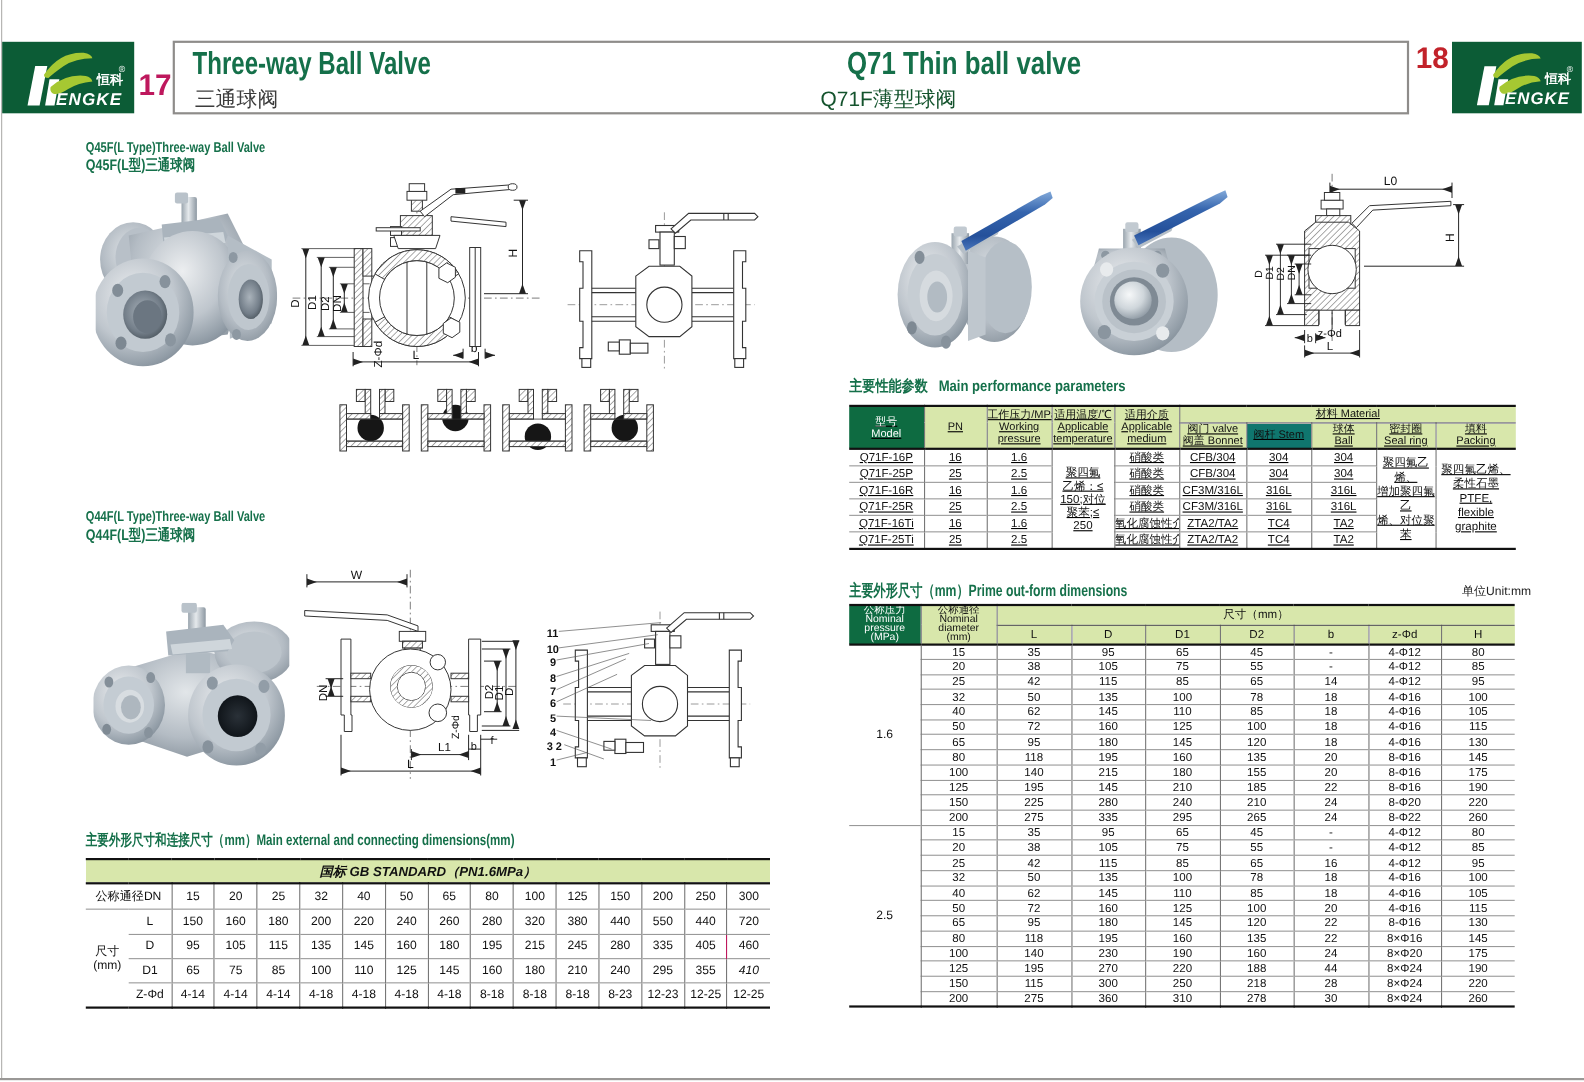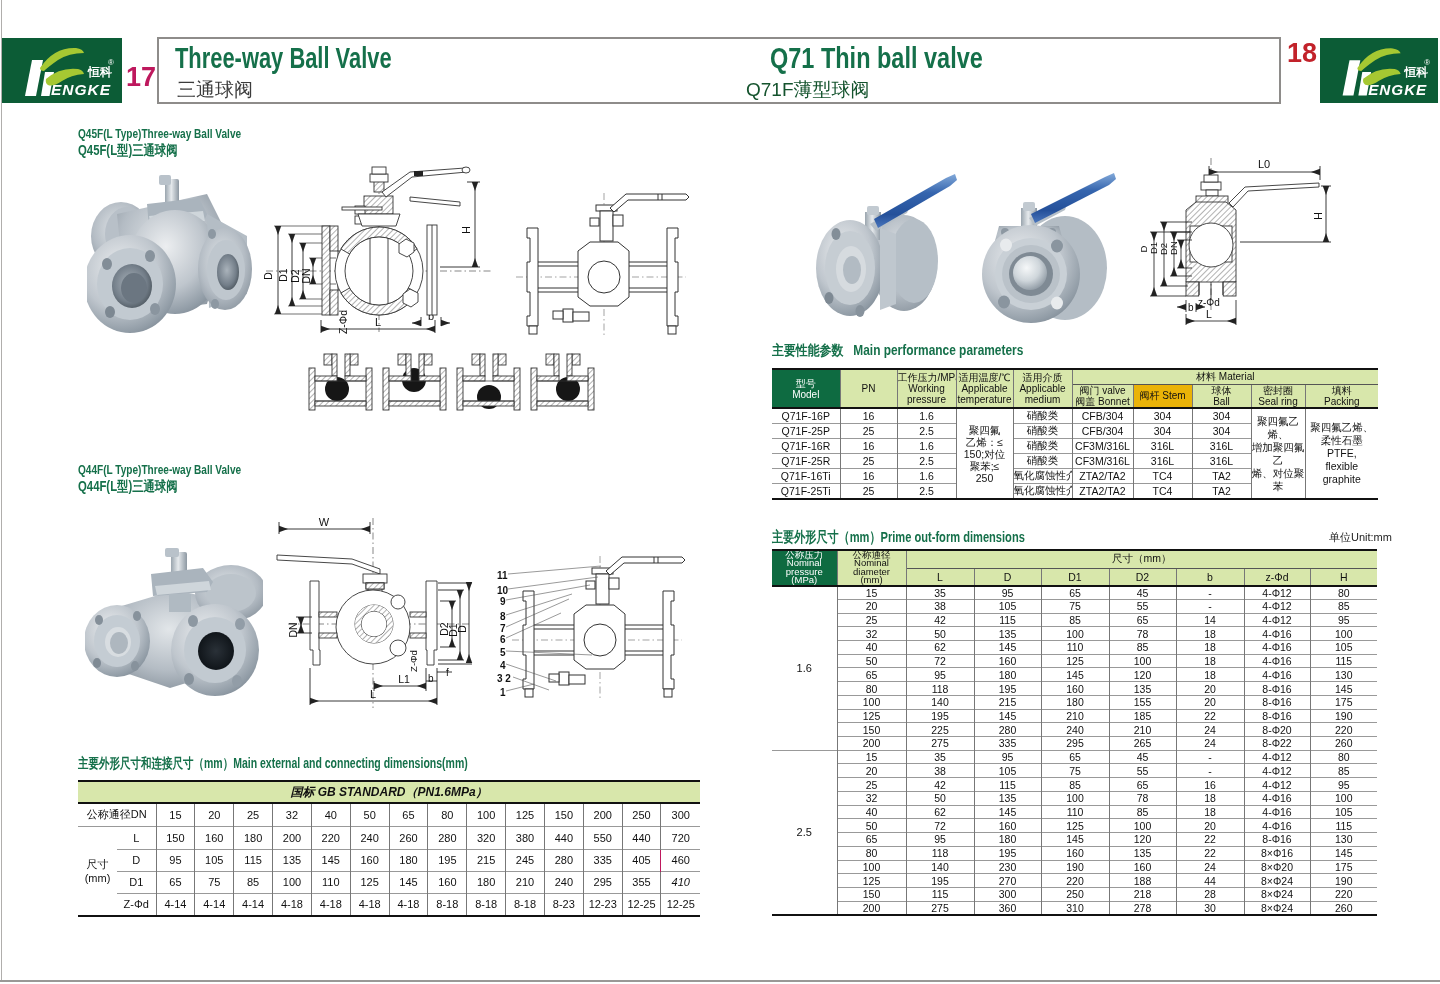--- a/index.html
+++ b/index.html
@@ -149,21 +149,21 @@
             <td style="border-top:1px solid #999;">12-25</td>
           </tr>
   </tbody>
       </table>
   </div>
 
   <div id="tt4" class="abs gtitle" style="left:772px;top:342px;font-size:14px;transform:scaleX(.85);transform-origin:left top;white-space:nowrap;">主要性能参数&nbsp;&nbsp;&nbsp;Main performance parameters</div>
   <div id="tt5" class="abs gtitle" style="left:772px;top:528px;font-size:15px;transform:scaleX(.74);transform-origin:left top;white-space:nowrap;">主要外形尺寸（mm）Prime out-form dimensions</div>
   <div class="abs" style="left:1329px;top:530px;font-size:11px;color:#222;">单位Unit:mm</div>
 
-  <div class="abs" style="left:772px;top:368px;">
+  <div class="abs" style="left:772px;top:368px;text-decoration:underline;">
   <table id="perf" style="width:606px;border-top:2.5px solid #111;border-bottom:2.5px solid #111;font-size:10.5px;color:#111;">
     <colgroup>
           <col style="width:68px">
           <col style="width:57px">
           <col style="width:59px">
           <col style="width:57px">
           <col style="width:59px">
           <col style="width:61px">
           <col style="width:59px">
           <col style="width:59px">
@@ -174,21 +174,21 @@
           <tr style="height:15px;">
             <td rowspan="2" style="background:#0e6b41;color:#fff;border-right:1px solid #777;border-bottom:2px solid #111;">型号<br>Model</td>
             <td rowspan="2" style="background:#d8e7ab;border-right:1px solid #777;border-bottom:2px solid #111;">PN</td>
             <td rowspan="2" style="background:#d8e7ab;border-right:1px solid #777;border-bottom:2px solid #111;">工作压力/MPa<br>Working<br>pressure</td>
             <td rowspan="2" style="background:#d8e7ab;border-right:1px solid #777;border-bottom:2px solid #111;">适用温度/℃<br>Applicable<br>temperature</td>
             <td rowspan="2" style="background:#d8e7ab;border-right:1px solid #777;border-bottom:2px solid #111;">适用介质<br>Applicable<br>medium</td>
             <td colspan="5" style="background:#d8e7ab;border-bottom:1px solid #555;">材料 Material</td>
           </tr>
     <tr style="height:24px;">
             <td class="hb" style="background:#d8e7ab;border-right:1px solid #777;">阀门 valve<br>阀盖 Bonnet</td>
-            <td class="hb" style="background:#eab308;border-right:1px solid #777;">阀杆 Stem</td>
+            <td class="hb" style="background:#0f766e;border-right:1px solid #777;">阀杆 Stem</td>
             <td class="hb" style="background:#d8e7ab;border-right:1px solid #777;">球体<br>Ball</td>
             <td class="hb" style="background:#d8e7ab;border-right:1px solid #777;">密封圈<br>Seal ring</td>
             <td class="hb" style="background:#d8e7ab;">填料<br>Packing</td>
           </tr>
     <tr style="height:12.4px;">
             <td class="bt br">Q71F-16P</td>
             <td class="bt br">16</td>
             <td class="bt br">1.6</td>
             <td rowspan="6" class="bt br" style="white-space:normal;line-height:12px;">聚四氟<br>乙烯：≤<br>150;对位<br>聚苯;≤<br>250</td>
             <td class="bt br">硝酸类</td>

